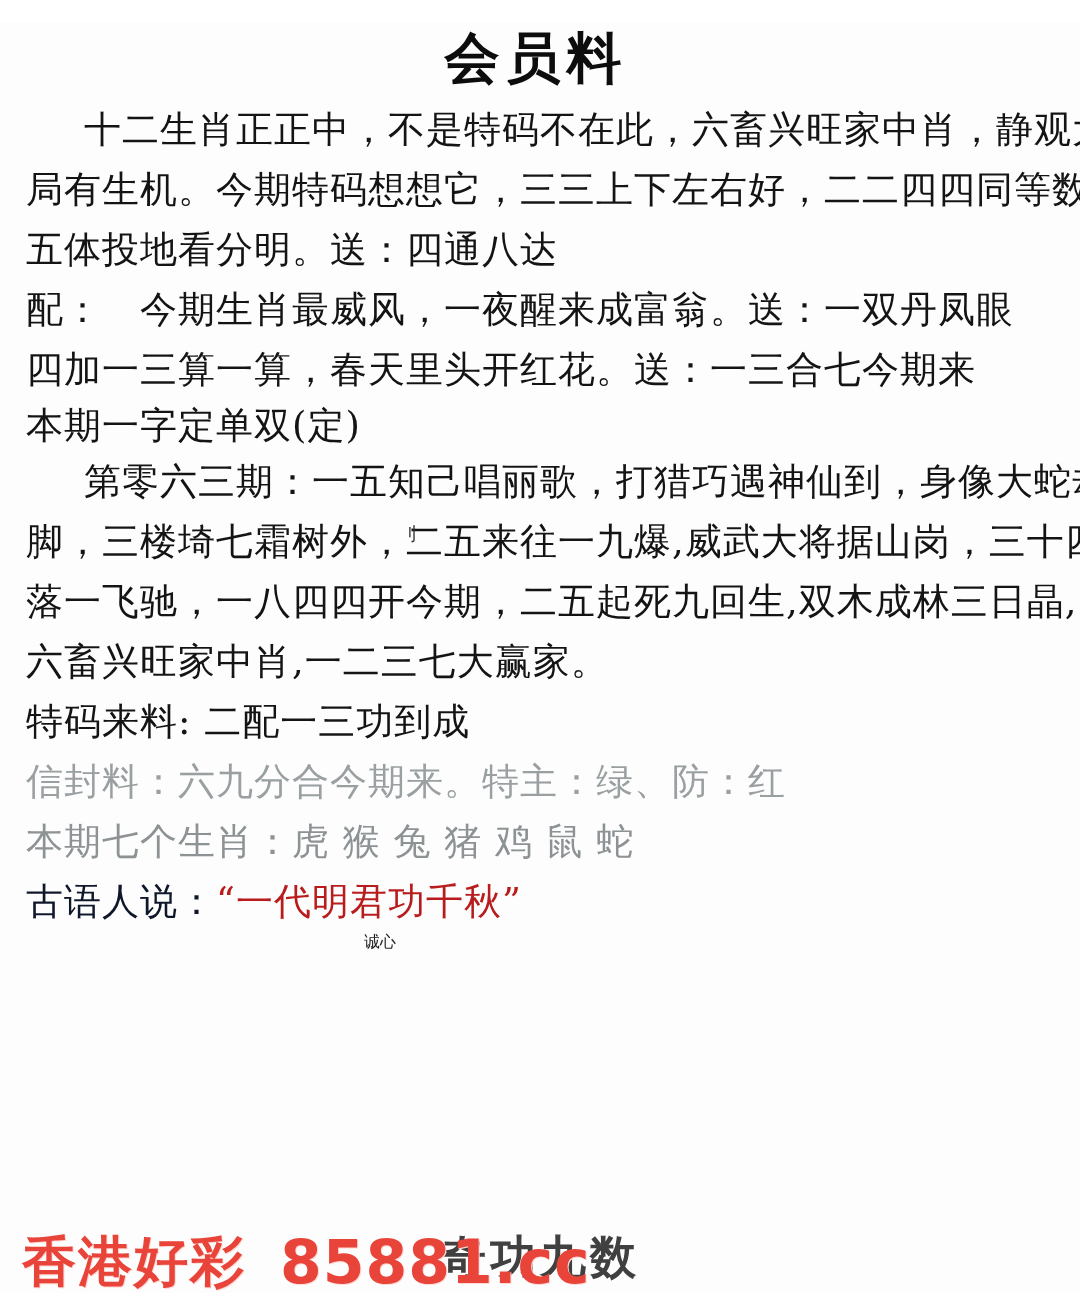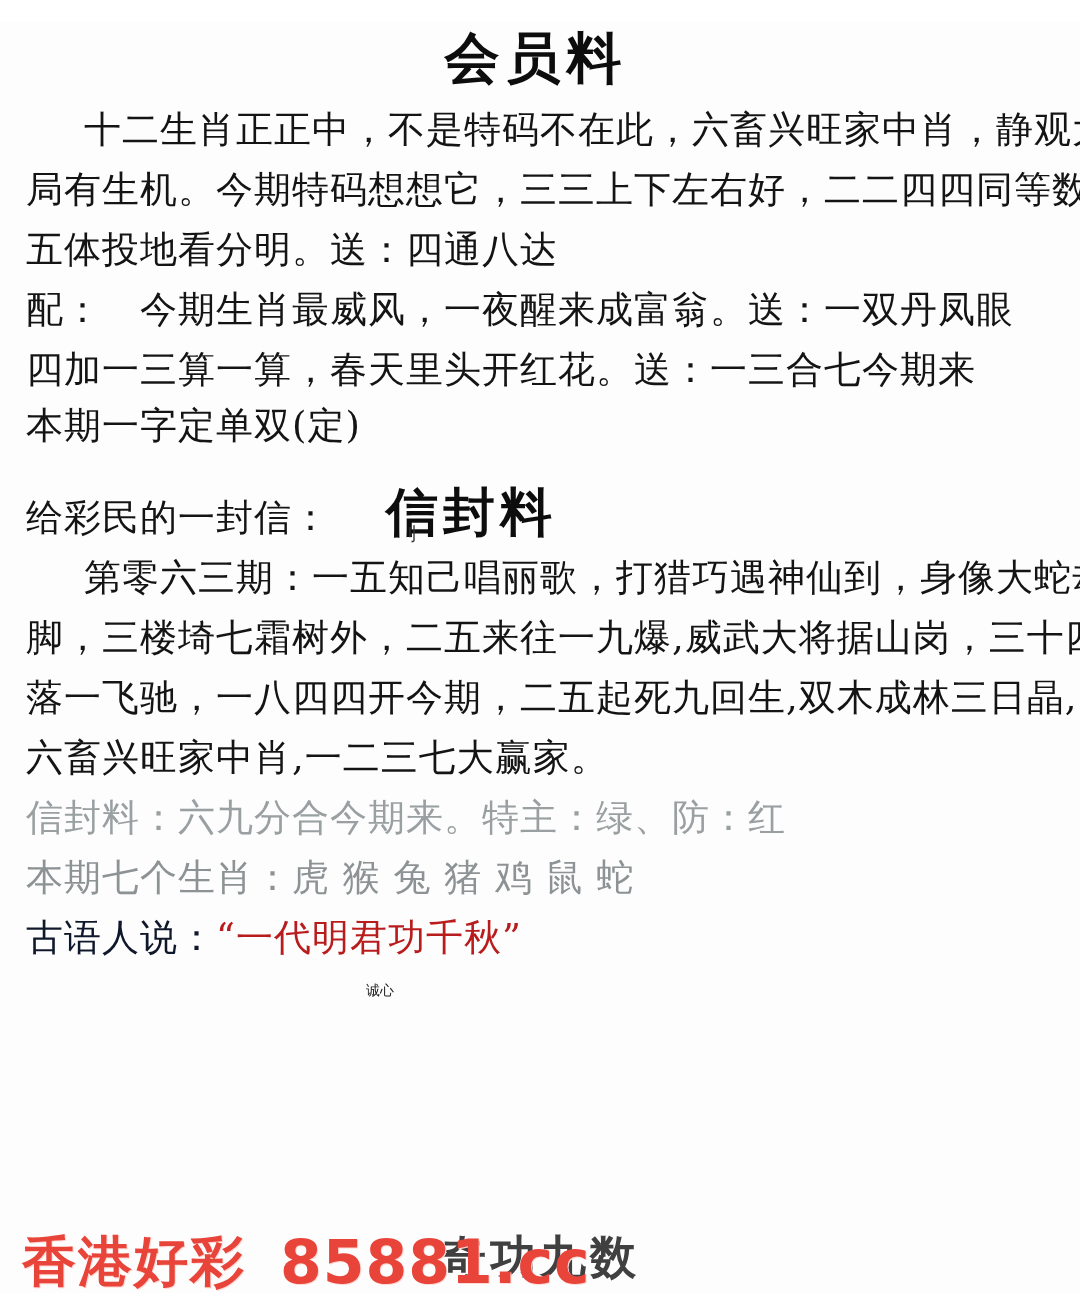--- a/index.html
+++ b/index.html
@@ -82,23 +82,23 @@
   }
 
   .faded1 { color: #9aa0a2; }
   .faded2 { color: #8d9395; }
   .faded3 { color: #0f172a; text-align: center; }
 
   .mix-strong { color: #b91c1c; margin-top: 44px; }
 
   .sign {
     text-align: center;
-    font-size: 14px;
+    font-size: 16px;
     color: #222;
-    margin-top: 14px;
+    margin-top: 0;
     padding-right: 320px;
   }
 
   .watermark {
     position: absolute;
     left: 0;
     right: 0;
     bottom: 8px;
     height: 90px;
     display: flex;
@@ -148,30 +148,27 @@
     <div class="line indent">十二生肖正正中，不是特码不在此，六畜兴旺家中肖，静观大</div>
     <div class="line">局有生机。今期特码想想它，三三上下左右好，二二四四同等数，</div>
     <div class="line">五体投地看分明。送：四通八达</div>
     <div class="line">配：　今期生肖最威风，一夜醒来成富翁。送：一双丹凤眼</div>
     <div class="line">四加一三算一算，春天里头开红花。送：一三合七今期来</div>
     <div class="line tight">本期一字定单双(定)</div>
   </div>
 
   <div class="smallmark">刂</div>
 
-  <div class="section2-head">
-    <div class="label">给彩民的一封信：</div>
-    <div class="title2">信封料</div>
-  </div>
 
   <div class="block">
     <div class="line indent">第零六三期：一五知己唱丽歌，打猎巧遇神仙到，身像大蛇却有</div>
     <div class="line">脚，三楼埼七霜树外，二五来往一九爆,威武大将据山岗，三十四</div>
     <div class="line">落一飞驰，一八四四开今期，二五起死九回生,双木成林三日晶,</div>
     <div class="line">六畜兴旺家中肖,一二三七大赢家。</div>
+    <div class="line">特码来料: 二配一三功到成</div>
     <div class="line faded1">信封料：六九分合今期来。特主：绿、防：红</div>
     <div class="line faded2">本期七个生肖：虎 猴 兔 猪 鸡 鼠 蛇</div>
     <div class="line">
       <span class="faded3">古语人说：</span><span class="mix-strong">“一代明君功千秋”</span>
     </div>
     <div class="sign">诚心</div>
   </div>
 
   <div class="bottom-hand">奇功九数</div>
 

